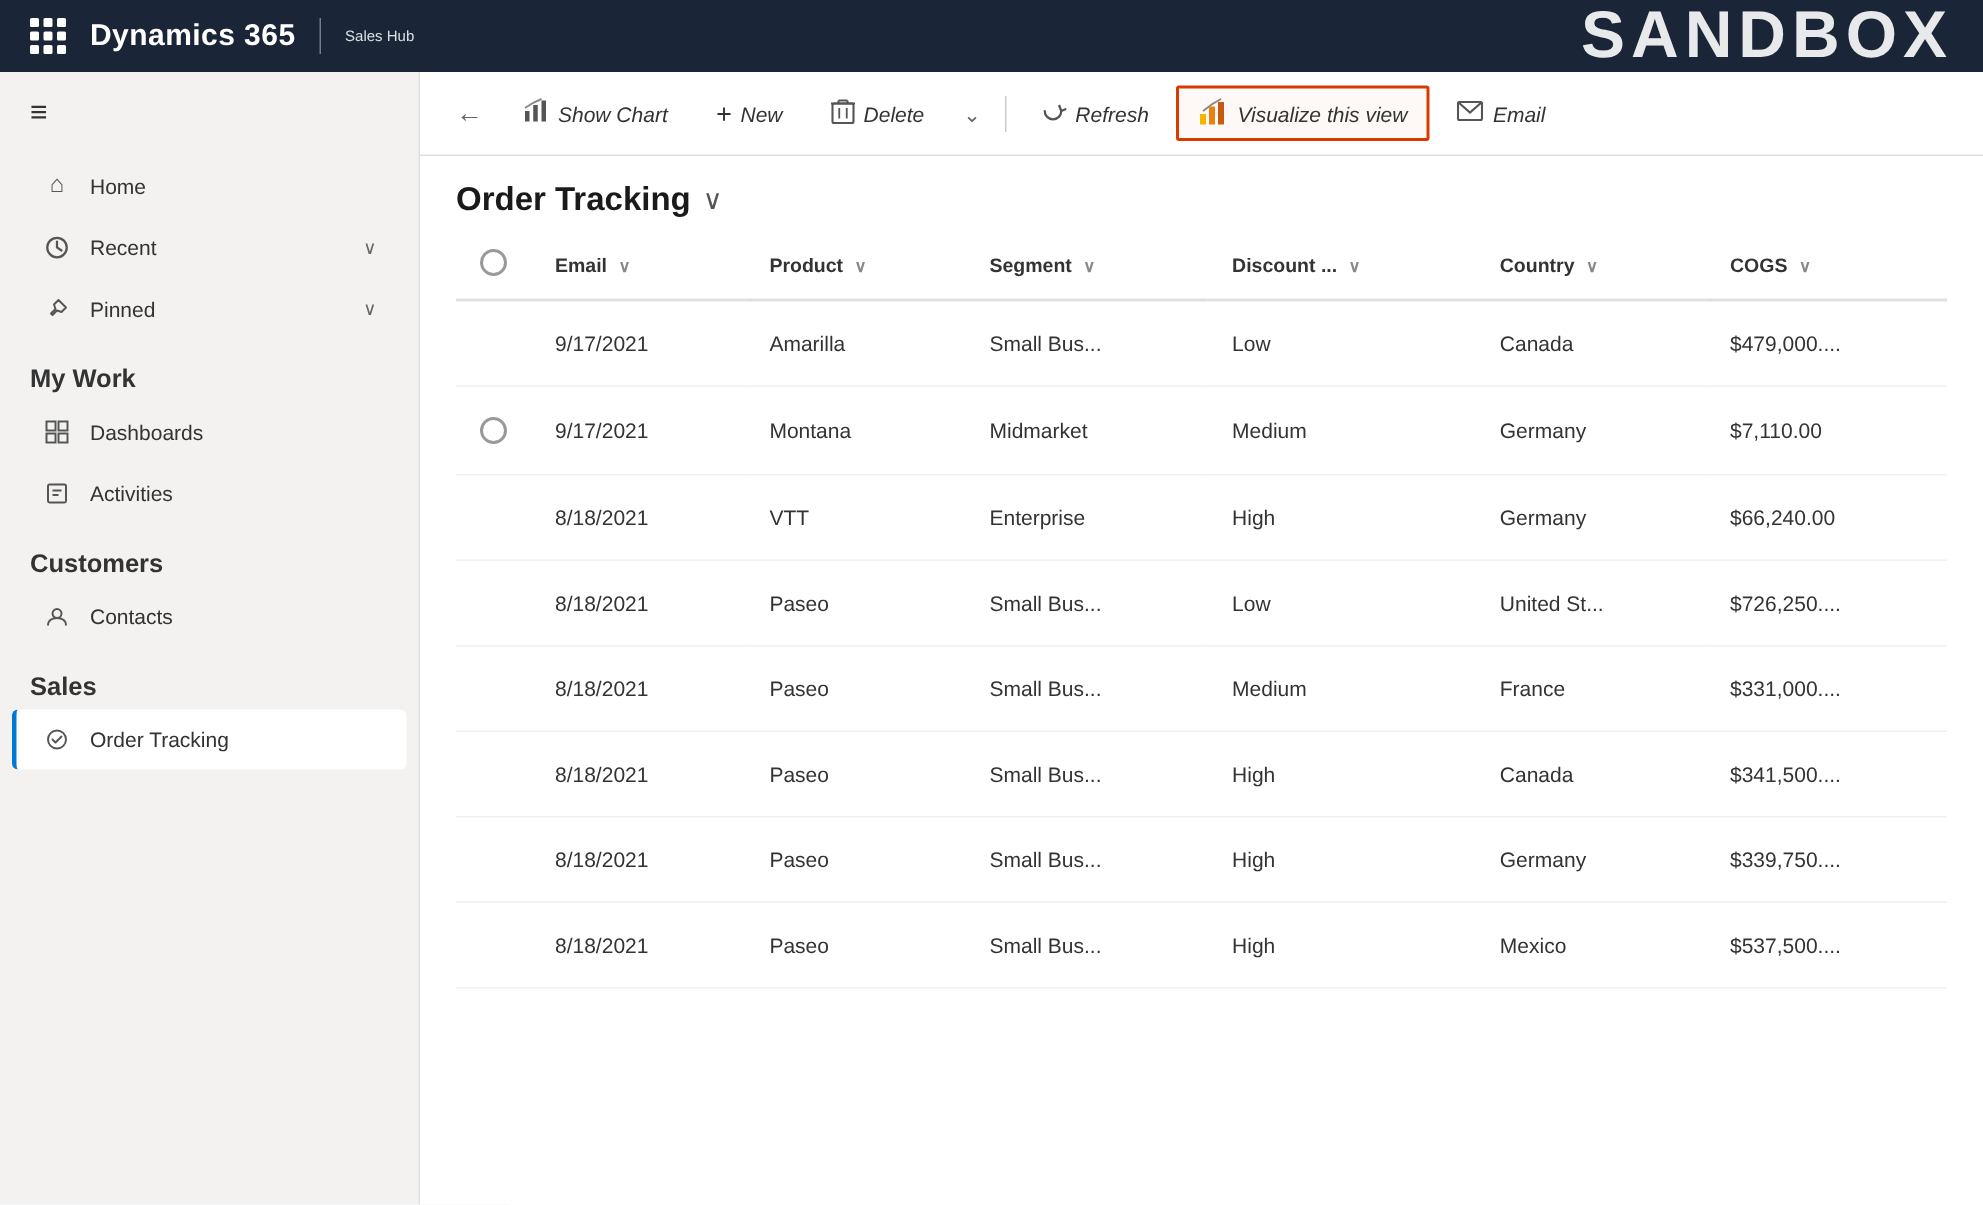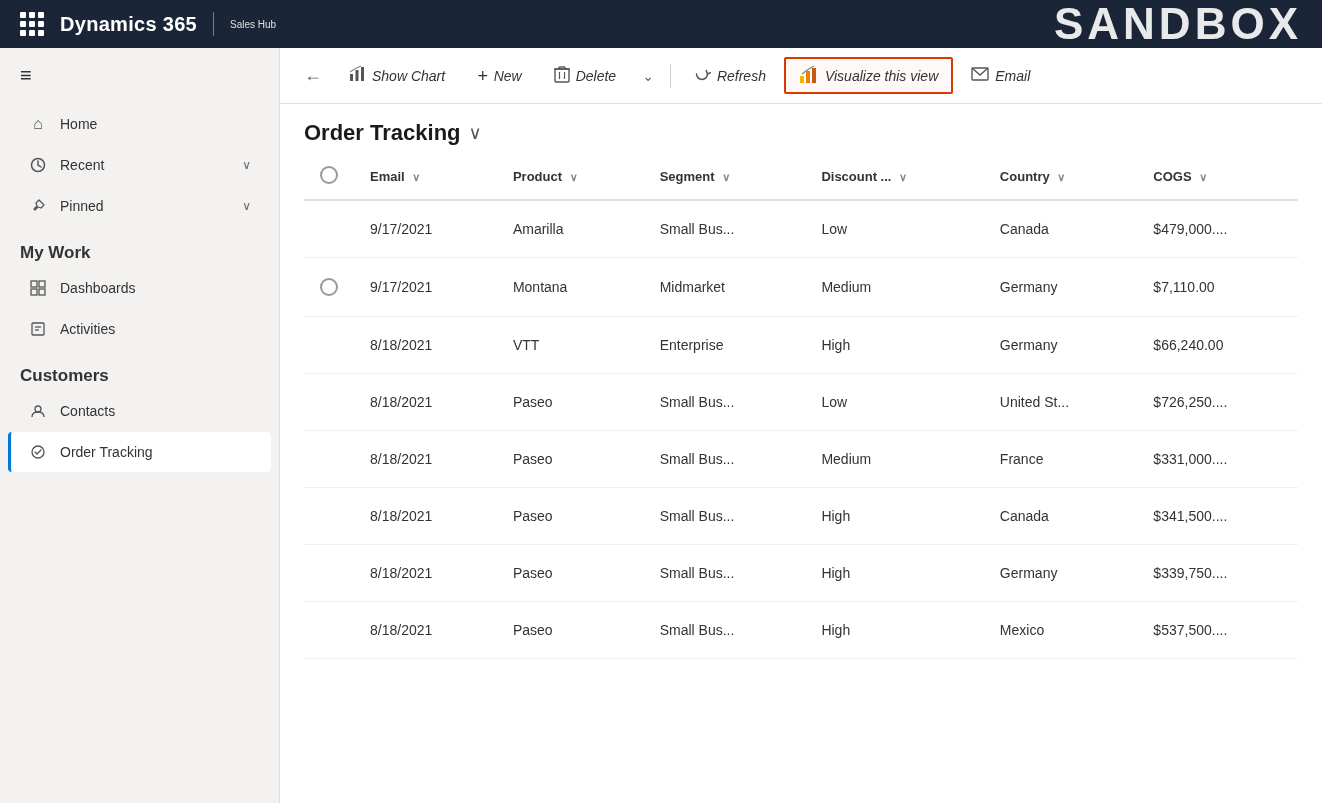--- a/index.html
+++ b/index.html
@@ -354,20 +354,21 @@
     <div class="sidebar-nav-item">
       <span class="nav-icon">
         <svg width="16" height="16" viewBox="0 0 16 16" fill="none">
             <circle cx="8" cy="6" r="3" stroke="#555" stroke-width="1.3"></circle>
             <path d="M2 14c0-3.3 2.7-5 6-5s6 1.7 6 5" stroke="#555" stroke-width="1.3"></path>
           </svg>
       </span>
       <span>Contacts</span>
     </div>
 
+    <div class="sidebar-section-header">Sales</div>
     <div class="sidebar-nav-item active">
       <span class="nav-icon">
         <svg width="16" height="16" viewBox="0 0 16 16" fill="none">
             <circle cx="8" cy="8" r="6" stroke="#555" stroke-width="1.3"></circle>
             <path d="M5 8l2 2 4-4" stroke="#555" stroke-width="1.3" stroke-linecap="round" stroke-linejoin="round"></path>
           </svg>
       </span>
       <span>Order Tracking</span>
     </div>
   </div>

